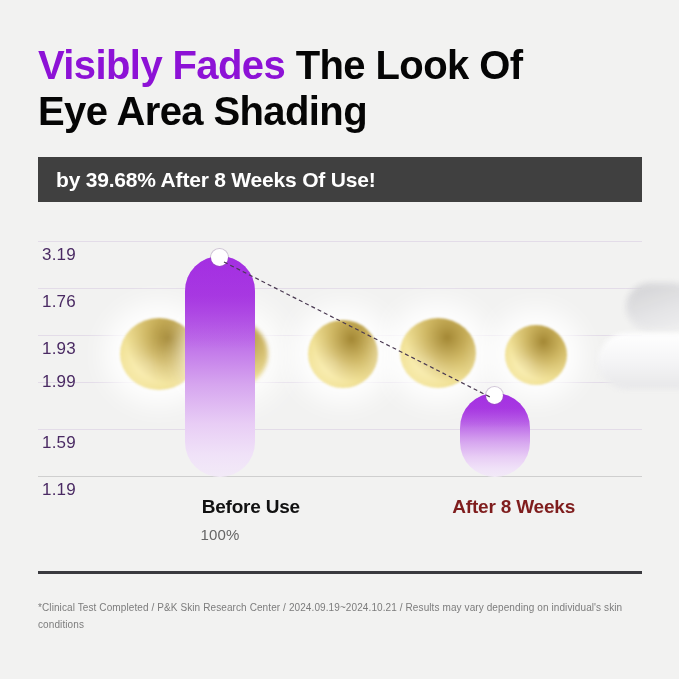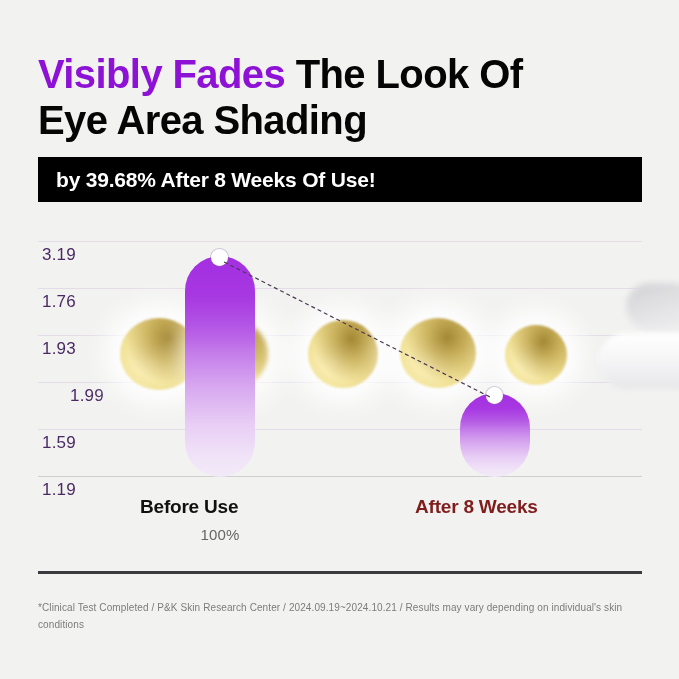--- a/index.html
+++ b/index.html
@@ -8,30 +8,30 @@
     background:#f2f2f1;
     font-family:"Liberation Sans", sans-serif;
     overflow:hidden;
     position:relative;
     -webkit-font-smoothing:antialiased;
   }
   #page{position:absolute;inset:0;}
 
   
   .headline{
-    position:absolute; left:38px; top:52px; width:600px;
+    position:absolute; left:38px; top:43px; width:600px;
     font-size:40px; font-weight:bold; line-height:1.14;
     letter-spacing:-0.6px; color:#050505;
   }
   .headline .accent{color:#8d12d6;}
 
   
   .banner{
     position:absolute; left:38px; top:157px; width:604px; height:45px;
-    background:#000000; display:flex; align-items:center;
+    background:#404040; display:flex; align-items:center;
   }
   .banner-text{
     color:#ffffff; font-size:21px; font-weight:bold;
     letter-spacing:-0.2px; padding-left:18px;
   }
 
   
   .chart{ position:absolute; left:0; top:0; width:679px; height:679px; }
 
   .grid-row{
@@ -84,21 +84,21 @@
     filter:blur(3.4px); opacity:.95;
   }
   .prod-b{
     position:absolute; border-radius:34px;
     background:linear-gradient(180deg,#ffffff 0%, #f6f6f7 45%, #e7e7e9 100%);
     filter:blur(2.6px);
   }
 
   
   .xlabel{
-    position:absolute; text-align:left; font-size:19px; font-weight:bold;
+    position:absolute; text-align:right; font-size:19px; font-weight:bold;
     letter-spacing:-0.2px;
   }
   .xlabel.dark{color:#111111;}
   .xlabel.accent{color:#7f1d1d;}
   .xpct{
     position:absolute; text-align:center; font-size:15px; color:#666666;
     letter-spacing:0.2px;
   }
 
   
@@ -130,21 +130,21 @@
     <div class="grid-row" style="top:241px;"></div>
     <div class="grid-row" style="top:288px;"></div>
     <div class="grid-row" style="top:335px;"></div>
     <div class="grid-row" style="top:382px;"></div>
     <div class="grid-row" style="top:429px;"></div>
     <div class="grid-row last" style="top:476px;"></div>
 
     <div class="ytick" style="top:245px;">3.19</div>
     <div class="ytick" style="top:292px;">1.76</div>
     <div class="ytick" style="top:339px;">1.93</div>
-    <div class="ytick" style="top:386px;margin-left:28px;">1.99</div>
+    <div class="ytick" style="top:372px;">1.99</div>
     <div class="ytick" style="top:433px;">1.59</div>
     <div class="ytick" style="top:480px;">1.19</div>
 
     <div class="sphere" style="left:120px;top:318px;width:78px;height:72px;"></div>
     <div class="sphere soft" style="left:198px;top:320px;width:70px;height:68px;"></div>
     <div class="sphere" style="left:308px;top:320px;width:70px;height:68px;"></div>
     <div class="sphere" style="left:400px;top:318px;width:76px;height:70px;"></div>
     <div class="sphere" style="left:505px;top:325px;width:62px;height:60px;"></div>
 
     <div class="prod-a" style="left:626px;top:283px;width:70px;height:48px;"></div>

